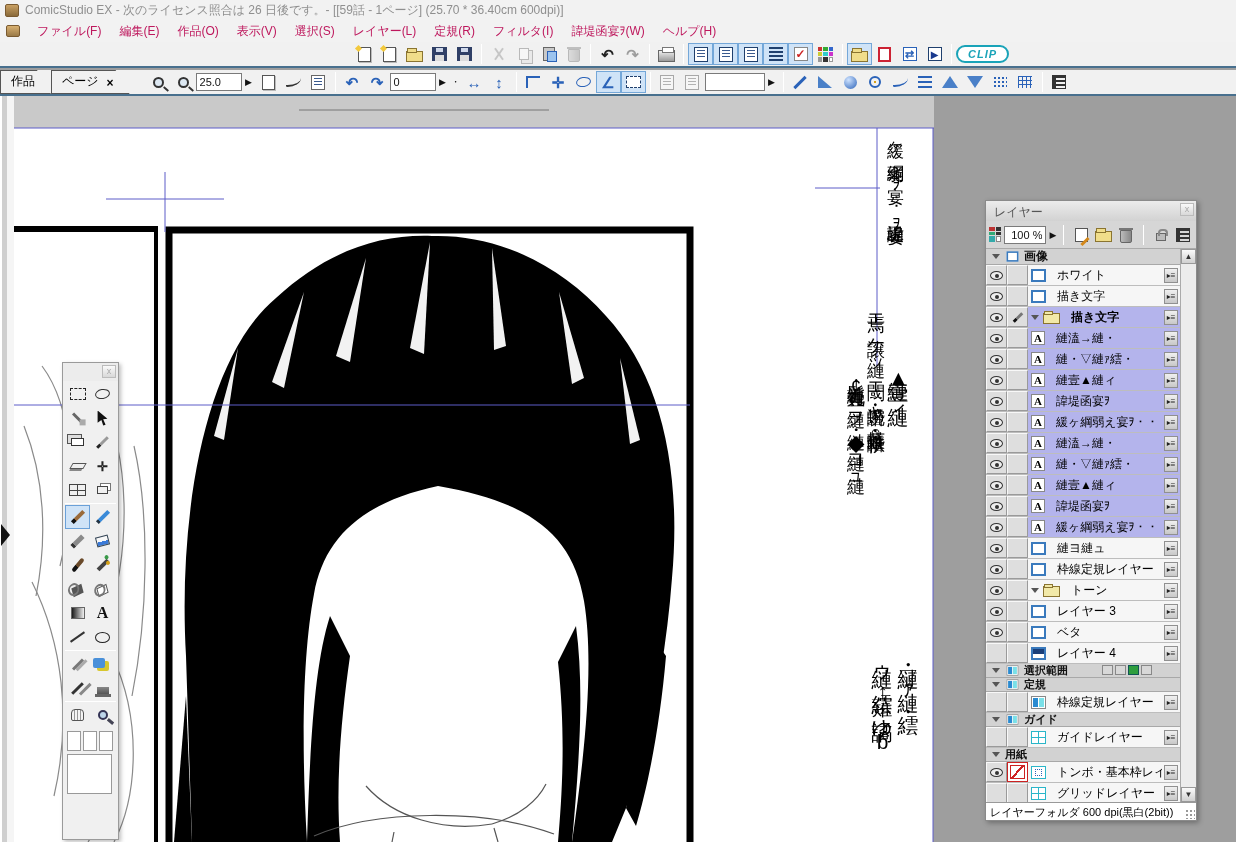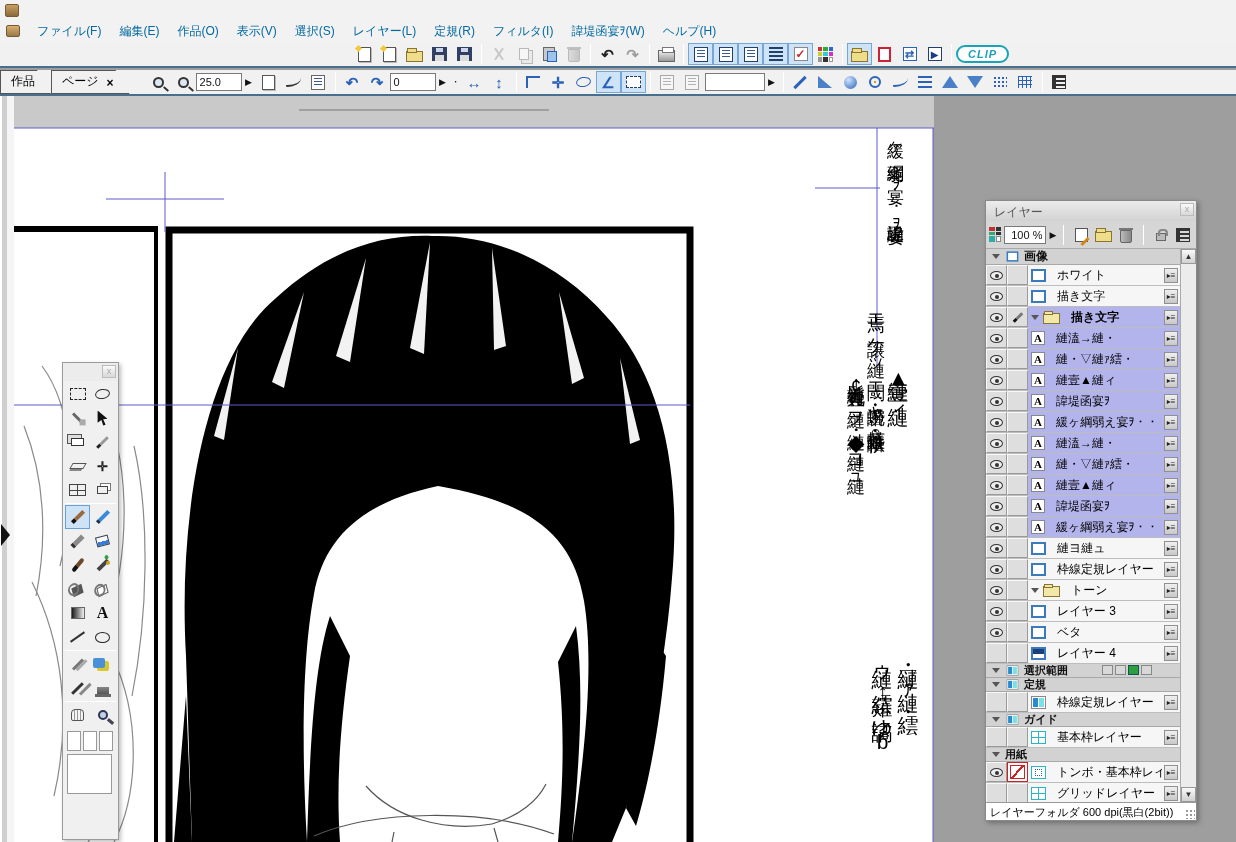--- a/index.html
+++ b/index.html
@@ -5,21 +5,21 @@
   html,body{margin:0;padding:0;width:1236px;height:842px;overflow:hidden;
     font-family:"Liberation Sans",sans-serif;background:#9e9e9e;position:relative}
   *{box-sizing:border-box}
   .abs{position:absolute}
   
   #titlebar{left:0;top:0;width:1236px;height:20px;background:#f2f2f2;display:flex;align-items:center;padding-left:5px}
   #titlebar .appico{width:14px;height:13px;border-radius:2px;background:linear-gradient(#c9a063,#8a6a3a);border:1px solid #7a5a30;margin-right:6px}
   #titlebar span.t{font-size:12px;color:#8f8f8f}
   #menubar{left:0;top:20px;width:1236px;height:22px;background:#f2f2f2;display:flex;align-items:center;gap:0;padding-left:4px}
   #menubar .docico{width:14px;height:12px;background:linear-gradient(#d8b070,#9a7a48);border:1px solid #7a5a30;border-radius:2px;margin:0 8px 0 2px}
-  #menubar .mi{font-size:12px;color:#0369a1;padding:2px 9px;white-space:nowrap}
+  #menubar .mi{font-size:12px;color:#be185d;padding:2px 9px;white-space:nowrap}
   .tbar{left:0;width:1236px;background:#f1f1f1;display:flex;align-items:center}
   #toolbar1{top:42px;height:26px;border-bottom:2px solid #48708e}
   #toolbar2{top:70px;height:26px;border-bottom:2px solid #48708e}
   .sep{width:1px;height:20px;background:#b0b0b0;border-right:1px solid #fff;margin:0 4px}
   .btn{width:25px;height:22px;display:flex;align-items:center;justify-content:center;position:relative;border:1px solid transparent;flex:none}
   .btn.pressed{background:#cfe3f7;border:1px solid #74a7d8}
   .btn.dis{opacity:.4;filter:grayscale(1)}
   .glyph{font-size:15px;color:#222;font-weight:bold;line-height:1}
   .blue{color:#2a62b8}
   
@@ -165,20 +165,21 @@
   .vscroll{position:absolute;right:0;top:0;width:16px;height:553px;background:#ececec;border-left:1px solid #aaa}
   .varrow{position:absolute;left:0;width:15px;height:15px;background:linear-gradient(#fafafa,#d0d0d0);border:1px solid #999;font-size:8px;text-align:center;line-height:14px;color:#333}
   #lstatus{height:18px;background:#fff;border-top:1px solid #999;font-size:11px;color:#000;padding:2px 4px;position:relative}
   .grip{position:absolute;right:1px;bottom:1px;width:10px;height:10px;background:radial-gradient(#999 1px,transparent 1.2px);background-size:4px 4px}
 </style>
 </head>
 <body>
 
 <div class="abs" id="titlebar">
   <span class="appico"></span>
+  <span class="t">ComicStudio EX  - 次のライセンス照合は 26 日後です。- [[59話 - 1ページ] (25.70 * 36.40cm 600dpi)]</span>
 </div>
 
 <div class="abs" id="menubar">
   <span class="docico"></span>
 <span class="mi">ファイル(F)</span>
     <span class="mi">編集(E)</span>
     <span class="mi">作品(O)</span>
     <span class="mi">表示(V)</span>
     <span class="mi">選択(S)</span>
     <span class="mi">レイヤー(L)</span>
@@ -801,21 +802,21 @@
         <span class="ic-ruler" style="transform: scale(0.8);">
           <b></b>
           <b></b>
         </span>
         <span class="">ガイド</span>
       </div>
       <div class="lrow">
         <span class="cell"></span>
         <span class="cell"></span>
         <span class="ic-guide lic"></span>
-        <span class="lname">基本枠レイヤー</span>
+        <span class="lname">ガイドレイヤー</span>
         <span class="rowmenu">▸≡</span>
       </div>
       <div class="lsect">
         <span class="exp"></span>
         <span class="">用紙</span>
       </div>
       <div class="lrow">
         <span class="cell">
           <span class="eye"></span>
         </span>

